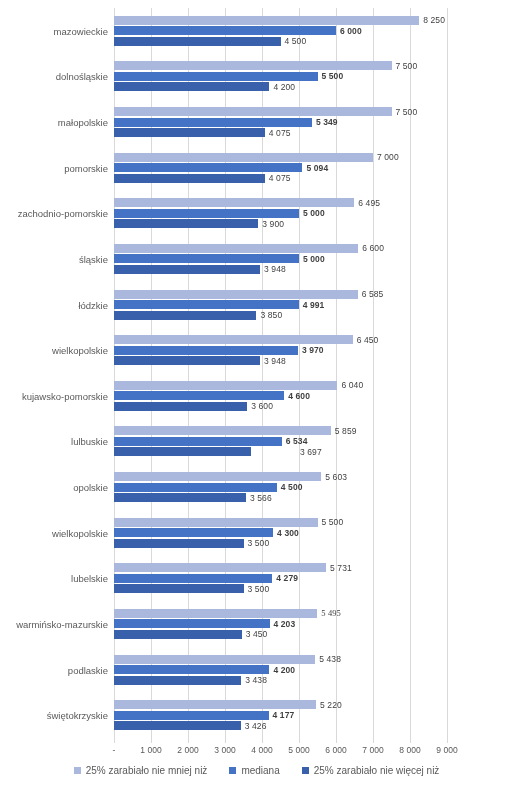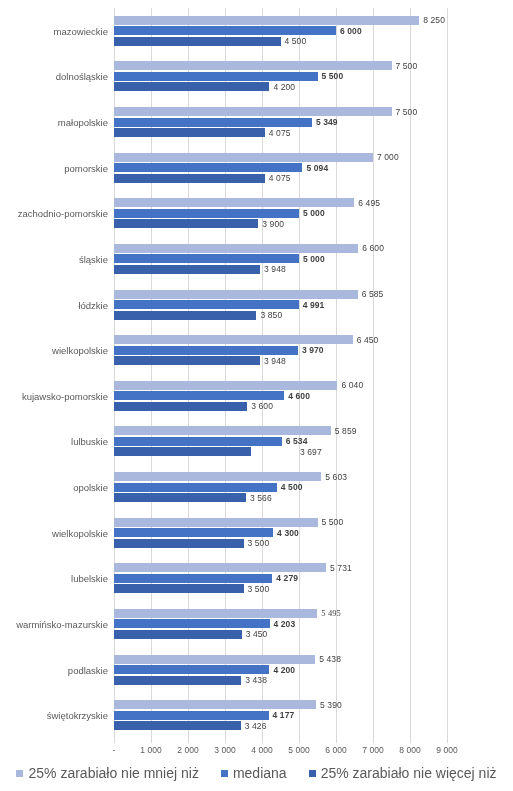--- a/index.html
+++ b/index.html
@@ -144,21 +144,21 @@
   }
   .legend-swatch {
     width: 7px;
     height: 7px;
     display: inline-block;
   }
   .legend-swatch.s0 { background: #a9b8dc; }
   .legend-swatch.s1 { background: #4472c4; }
   .legend-swatch.s2 { background: #3860ab; }
   .legend-text {
-    font-size: 14px;
+    font-size: 10px;
     color: #595959;
     white-space: nowrap;
   }
 </style>
 </head>
 <body>
 
 <div id="chart-root">
 
   <div class="cat-labels">
@@ -400,21 +400,21 @@
             <div class="bar-label bold" style="left: 155.4px;">4 200</div>
           </div>
           <div class="bar-row" style="top: 667.562px; width: 333px;">
             <div class="bar s2" style="width: 127.206px; background: rgb(56, 96, 171);"></div>
             <div class="bar-label" style="left: 127.206px;">3 438</div>
           </div>
         </div>
         <div class="cat-group" style="top: 0px;">
           <div class="bar-row" style="top: 692.188px; width: 333px;">
             <div class="bar s0" style="width: 202.02px; background: rgb(169, 184, 220);"></div>
-            <div class="bar-label" style="left: 202.02px;">5 390</div>
+            <div class="bar-label" style="left: 202.02px;">5 220</div>
           </div>
           <div class="bar-row" style="top: 702.688px; width: 333px;">
             <div class="bar s1" style="width: 154.549px; background: rgb(68, 114, 196);"></div>
             <div class="bar-label bold" style="left: 154.549px; text-align: center;">4 177</div>
           </div>
           <div class="bar-row" style="top: 713.188px; width: 333px;">
             <div class="bar s2" style="width: 126.762px; background: rgb(56, 96, 171);"></div>
             <div class="bar-label" style="left: 126.762px;">3 426</div>
           </div>
         </div>

